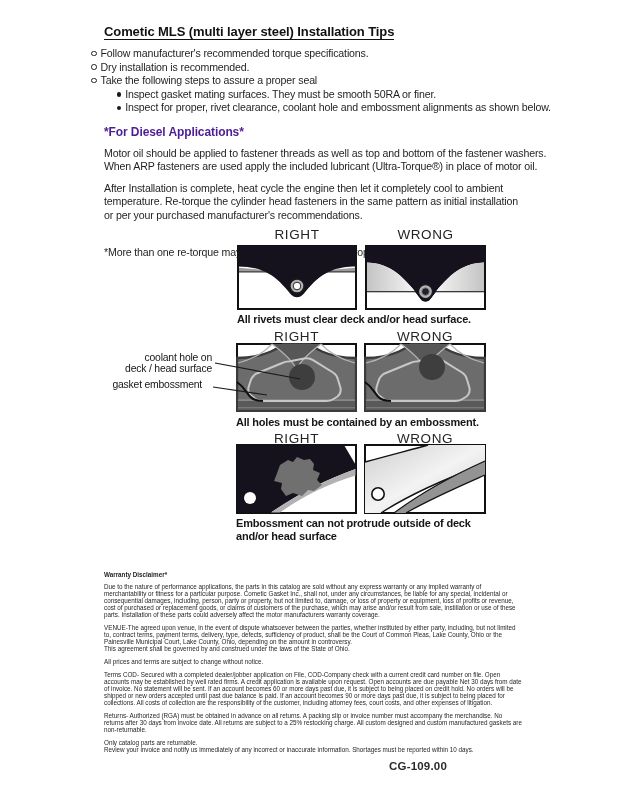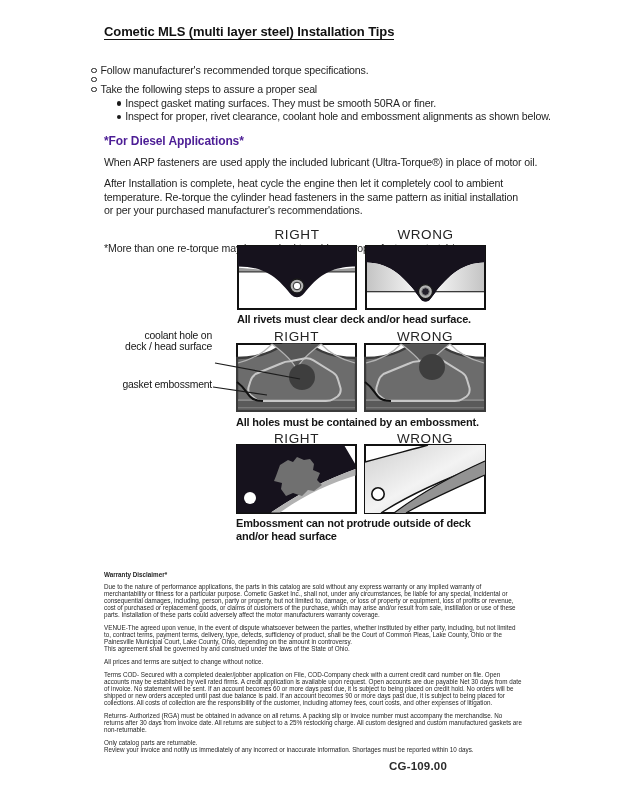--- a/index.html
+++ b/index.html
@@ -6,21 +6,21 @@
   .page{
     position:relative;width:618px;height:800px;background:#ffffff;overflow:hidden;
     font-family:"Liberation Sans", sans-serif;color:#1f1f1f;
   }
   
   .content{position:absolute;left:104px;top:22px;width:445px;}
   .content h1{
     margin:0 0 5px 0;font-size:13px;font-weight:bold;color:#111;
     display:inline-block;border-bottom:1.6px solid #111;padding-bottom:0;letter-spacing:-0.1px;
   }
-  .bullets{margin:19px 0 0 -13px;}
+  .bullets{margin:2px 0 0 -13px;}
   .bullets .row{display:flex;align-items:baseline;line-height:13.5px;font-size:10.6px;white-space:nowrap;letter-spacing:-0.15px;}
   .mark{flex:0 0 auto;display:inline-block;}
   .ring{width:3.5px;height:3.5px;border:1.1px solid #222;border-radius:50%;margin-right:4px;position:relative;top:-1px;}
   .dot{width:4.2px;height:4.2px;background:#1a1a1a;border-radius:50%;margin:0 4px 0 26px;position:relative;top:-1px;}
   .content h2{margin:10px 0 0 0;font-size:12px;font-weight:bold;color:#4c1d95;letter-spacing:-0.1px;}
   .para{margin-top:8px;font-size:10.6px;line-height:13.5px;letter-spacing:-0.15px;}
   .para div{white-space:nowrap;}
   .note{margin-top:24px;}
   
   .rw{position:absolute;text-align:center;font-size:13.5px;color:#242424;letter-spacing:0.6px;}
@@ -43,36 +43,38 @@
 
   <div class="content">
     <h1>Cometic MLS (multi layer steel) Installation Tips</h1>
     <div class="bullets">
       <div class="row">
           <span class="mark ring"></span>
           <span>Follow manufacturer's recommended torque specifications.</span>
         </div>
       <div class="row">
           <span class="mark ring"></span>
+          <span>Dry installation is recommended.</span>
         </div>
       <div class="row">
           <span class="mark ring"></span>
           <span>Take the following steps to assure a proper seal</span>
         </div>
       <div class="row">
           <span class="mark dot"></span>
           <span>Inspect gasket mating surfaces.  They must be smooth 50RA or finer.</span>
         </div>
       <div class="row">
           <span class="mark dot"></span>
           <span>Inspect for proper, rivet clearance, coolant hole and embossment alignments as shown below.</span>
         </div>
     </div>
     <h2>*For Diesel Applications*</h2>
     <div class="para">
+      <div>Motor oil should be applied to fastener threads as well as top and bottom of the fastener washers.</div>
       <div>When ARP fasteners are used apply the included lubricant (Ultra-Torque®) in place of motor oil.</div>
     </div>
     <div class="para">
       <div>After Installation is complete, heat cycle the engine then let it completely cool to ambient</div>
       <div>temperature. Re-torque the cylinder head fasteners in the same pattern as initial installation</div>
       <div>or per your purchased manufacturer's recommendations.</div>
     </div>
     <div class="para note">*More than one re-torque may be required to achieve proper fastener stretch*</div>
   </div>
 
@@ -108,25 +110,25 @@
     <path d="M49.5,45.8 C52,49 54,52 57,55.5 A7.5,7.5 0 0 0 64,55.5 C67,52 69,49 71.5,45.8 Q60.5,43 49.5,45.8 Z" fill="#16121d"></path>
     <circle cx="60.5" cy="46.6" r="7" fill="#b3b3b3" stroke="#1a1a1a" stroke-width="1.3"></circle>
     <circle cx="60.5" cy="46.6" r="3.8" fill="#23202b" stroke="#8a8a8a" stroke-width="0.9"></circle>
   </svg>
 
   <div class="cap" style="left:237px;top:313px">All rivets must clear deck and/or head surface.</div>
 
   <div class="rw" style="left:236px;top:329px;width:121px">RIGHT</div>
   <div class="rw" style="left:364px;top:329px;width:122px">WRONG</div>
 
-  <div class="side" style="left:98px;top:330px;width:114px">
+  <div class="side" style="left:98px;top:352px;width:114px">
     <div>coolant hole on</div>
     <div>deck / head surface</div>
   </div>
-  <div class="side" style="left:98px;top:379px;width:114px">gasket embossment</div>
+  <div class="side" style="left:88px;top:379px;width:114px">gasket embossment</div>
 
   <svg class="fig" style="left:236px;top:343px" width="121" height="69" viewBox="0 0 121 69">
     <rect x="1" y="1" width="119" height="67" fill="#ffffff" stroke="#111" stroke-width="2"></rect>
     <path d="M1,68 L1,15 C14,15 26,12.5 35,8.5 C40,6.3 44.5,3.5 47.5,1 L73.5,1 C76.5,3.5 81,6.3 86,8.5 C95,12.5 107,15 120,15 L120,68 Z" fill="#6c6c6c" stroke="#3b3b3b" stroke-width="2.4"></path>
     <path d="M36,1 C48,10 56,17 60.5,26 C65,17 73,10 85,1 Z" fill="#575757"></path>
     <path d="M36,1 C48,10 56,17 60.5,26 C65,17 73,10 85,1" stroke="#b5b5b5" stroke-width="1.2" fill="none"></path>
     <path d="M2,20 C16,16.5 28,9.5 36,1" stroke="#b5b5b5" stroke-width="1.2" fill="none"></path>
     <path d="M119,20 C105,16.5 93,9.5 85,1" stroke="#b5b5b5" stroke-width="1.2" fill="none"></path>
     <rect x="2" y="57.2" width="117" height="9.8" fill="#5a5a5a"></rect>
     <rect x="2" y="56.6" width="117" height="1" fill="#a5a5a5"></rect>

